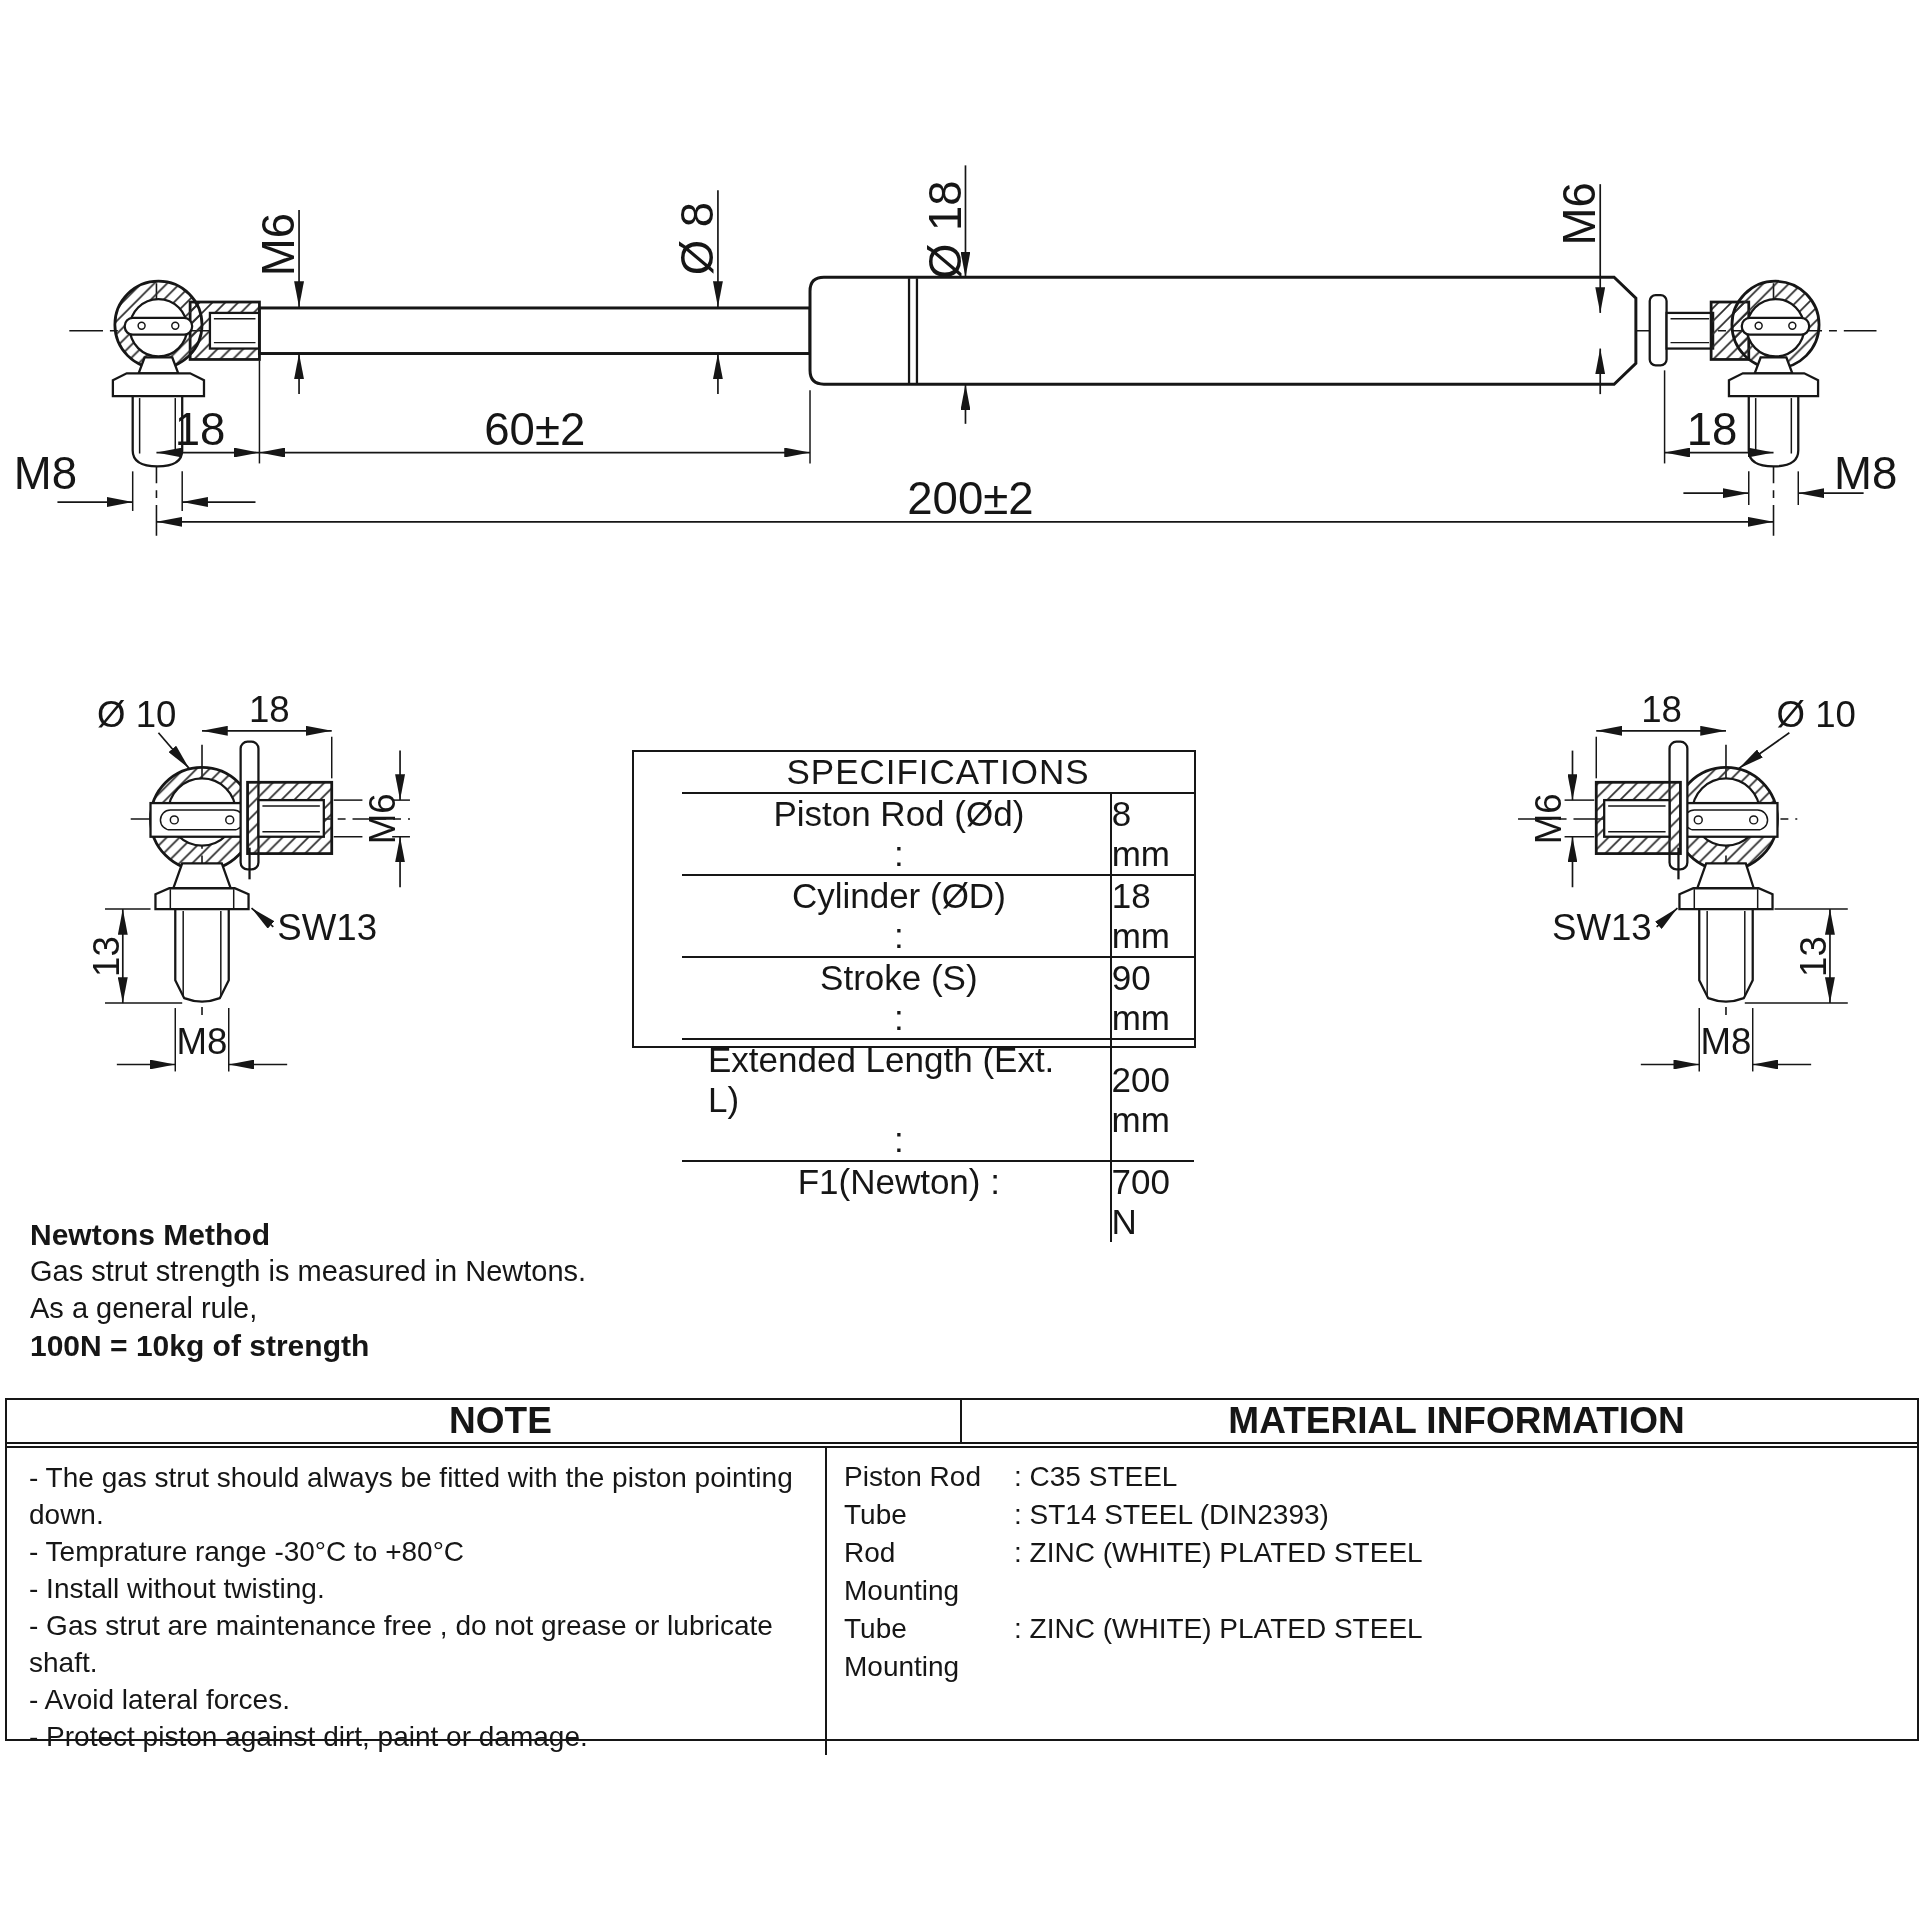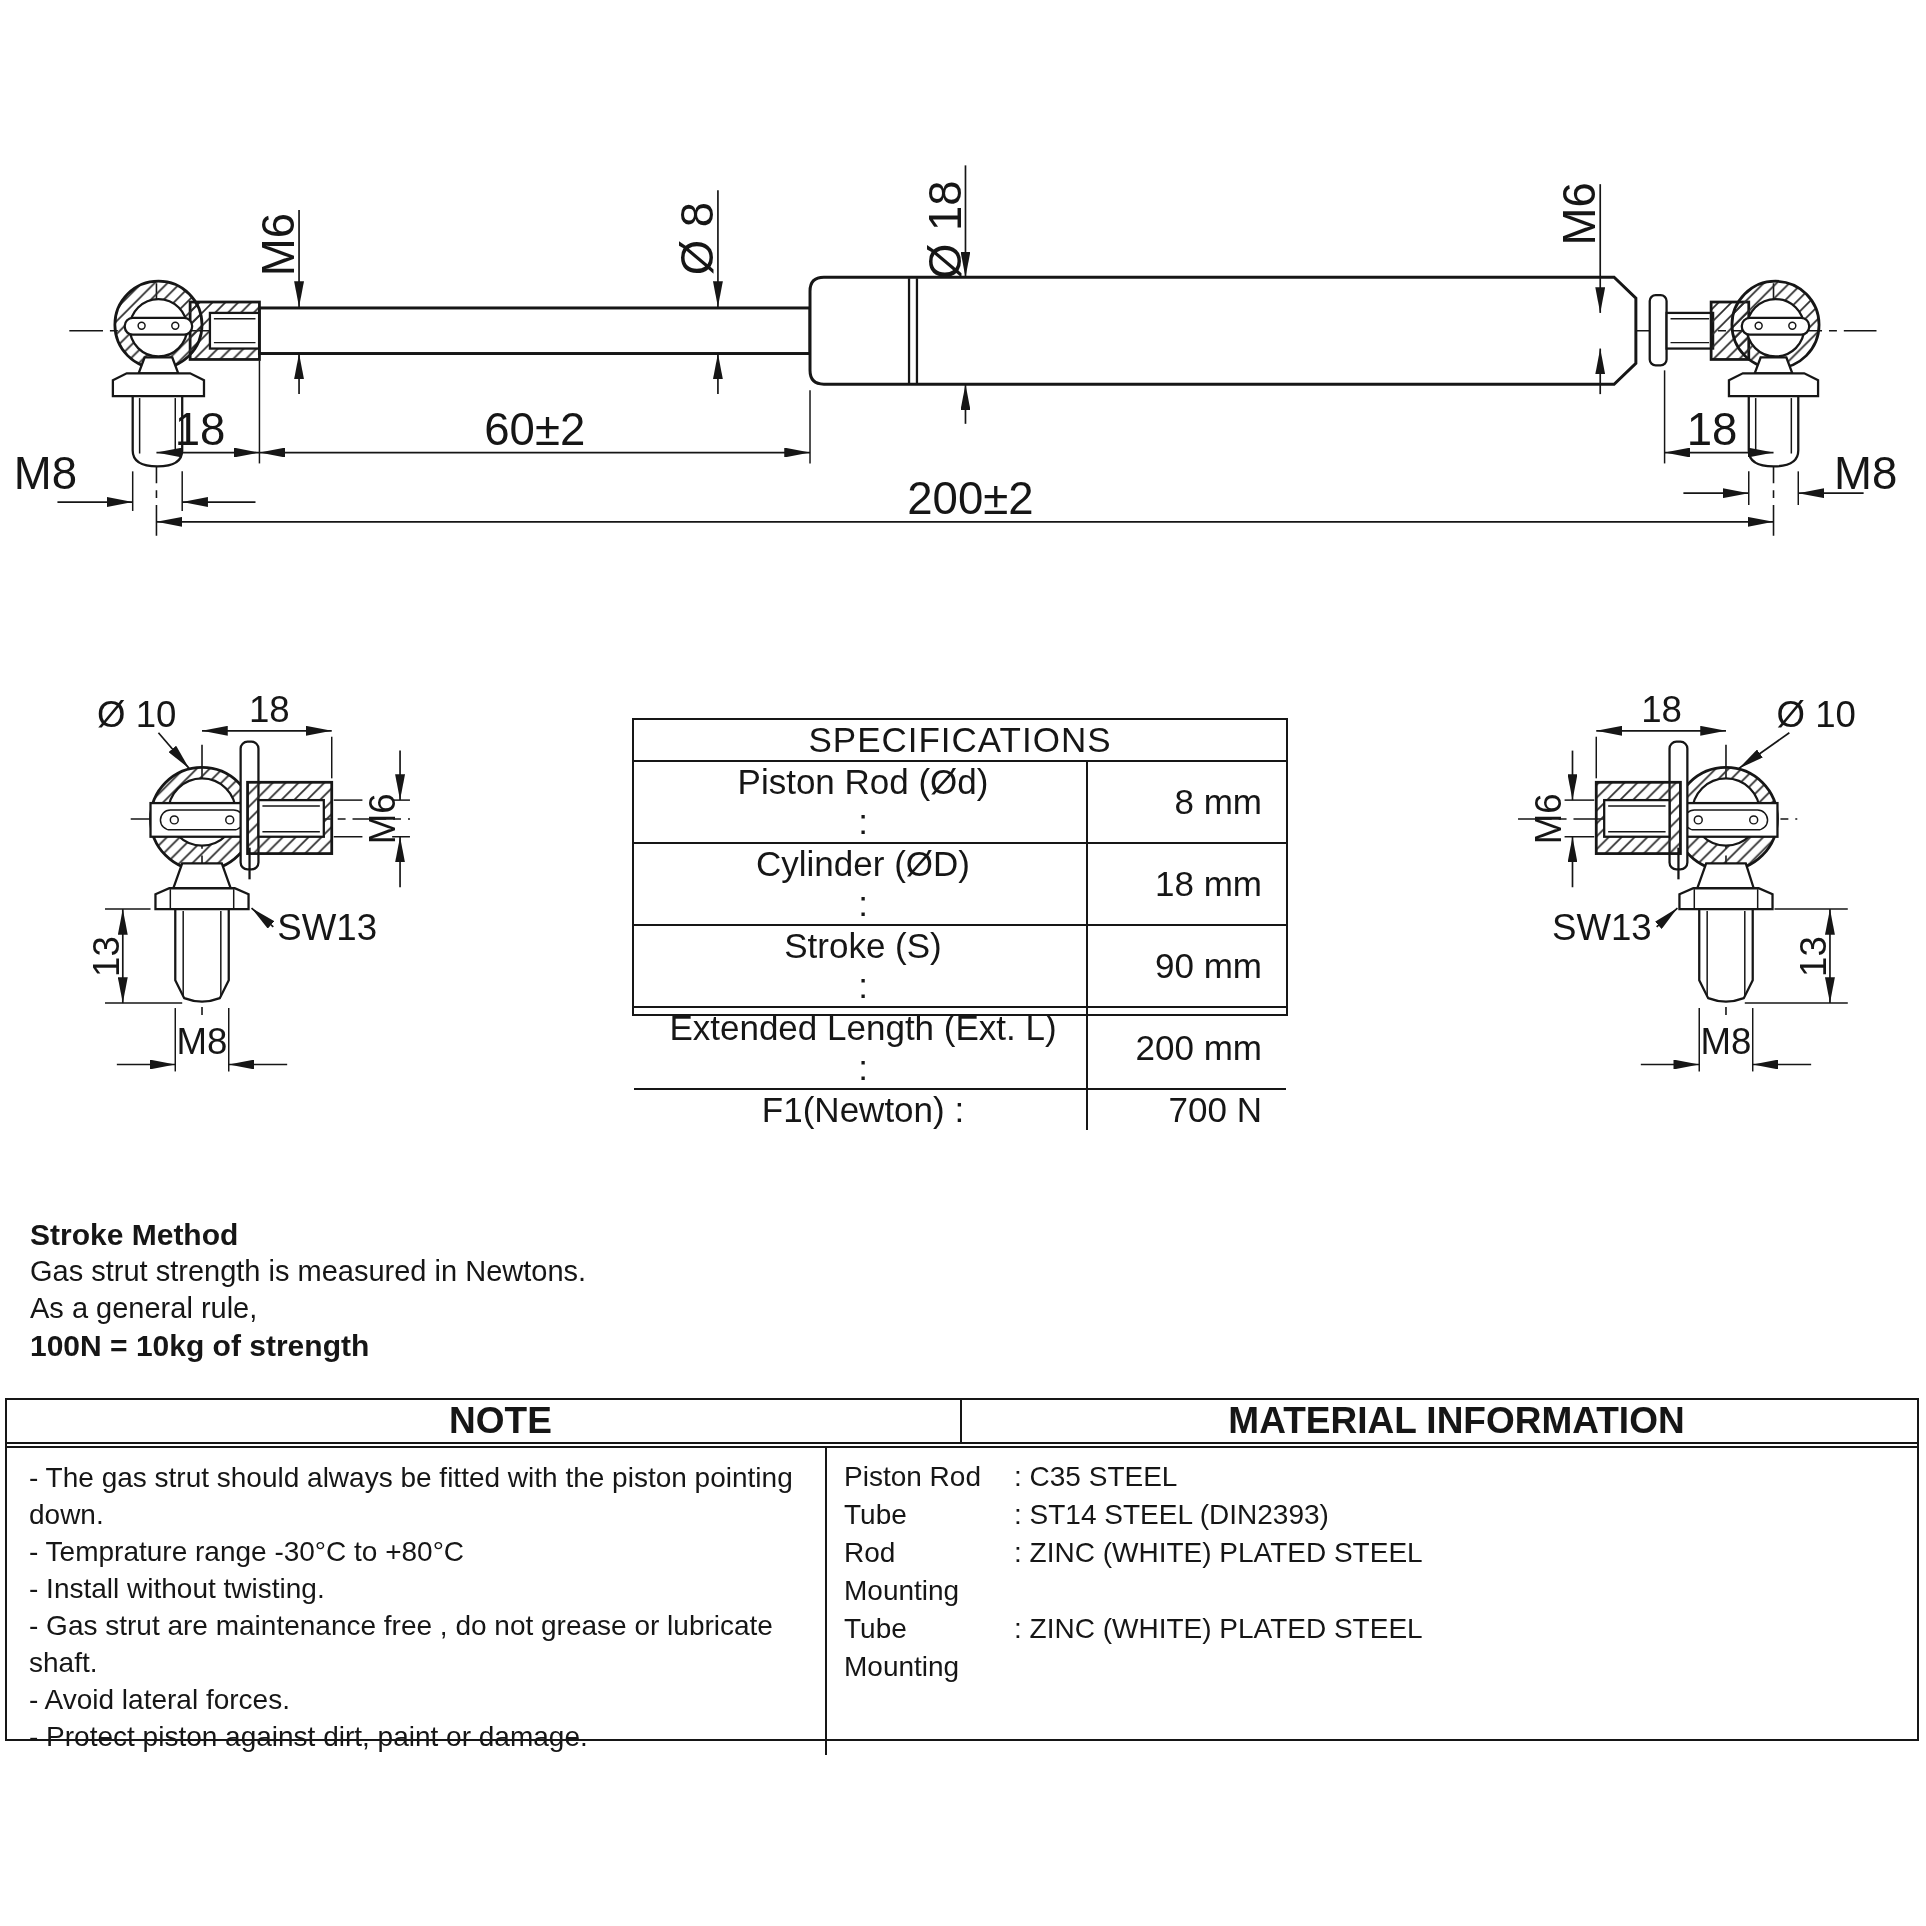--- a/index.html
+++ b/index.html
@@ -9,23 +9,23 @@
   svg text{fill:#161616;font-family:"Liberation Sans",sans-serif;}
   .out{fill:#fff;stroke:#161616;stroke-width:3;}
   .outh{fill:url(#hatch);stroke:#161616;stroke-width:2.8;}
   .mid{fill:#fff;stroke:#161616;stroke-width:2.3;}
   .thin{fill:none;stroke:#161616;stroke-width:1.5;}
   .dim{fill:none;stroke:#161616;stroke-width:1.7;}
   .cl{fill:none;stroke:#161616;stroke-width:1.6;stroke-dasharray:34 7 8 7;}
   .t-main{font-size:46px;}
   .t-det{font-size:37px;}
   
-  .spec{position:absolute;left:632px;top:718px;width:656px;height:298px;
+  .spec{position:absolute;left:632px;top:750px;width:564px;height:298px;
         border:2.5px solid #161616;box-sizing:border-box;display:flex;flex-direction:column;
-        font-size:35px;background:#fff;}
+        font-size:35px;background:#fff;padding-left:48px;}
   .spec-head{height:51px;border-bottom:2px solid #161616;display:flex;align-items:center;
         justify-content:center;letter-spacing:1px;}
   .spec-row{flex:1;display:flex;border-bottom:2px solid #161616;}
   .spec-row:last-child{border-bottom:none;}
   .spec-c1{width:454px;box-sizing:border-box;border-right:2px solid #161616;display:flex;
         align-items:center;justify-content:space-between;padding:0 20px 0 26px;flex-direction:column;}
   .spec-c2{flex:1;display:flex;align-items:center;justify-content:flex-end;padding-right:24px;}
   
   .method{position:absolute;left:30px;top:1216px;font-size:29px;line-height:37px;}
   .method .bold{font-weight:bold;font-size:30px;}
@@ -285,21 +285,21 @@
   <div class="spec-row">
     <div class="spec-c1">
       <span>F1(Newton) :</span>
       <span></span>
     </div>
     <div class="spec-c2">700 N</div>
   </div>
 </div>
 
 <div class="method">
-  <div class="bold">Stroke Method</div>
+  <div class="bold">Newtons Method</div>
   <div>Gas strut strength is measured in Newtons.</div>
   <div>As a general rule,</div>
   <div class="bold">100N = 10kg of strength</div>
 </div>
 
 <div class="ntable">
   <div class="n-head">
     <div class="nh-left">NOTE</div>
     <div class="nh-right">MATERIAL INFORMATION</div>
   </div>

